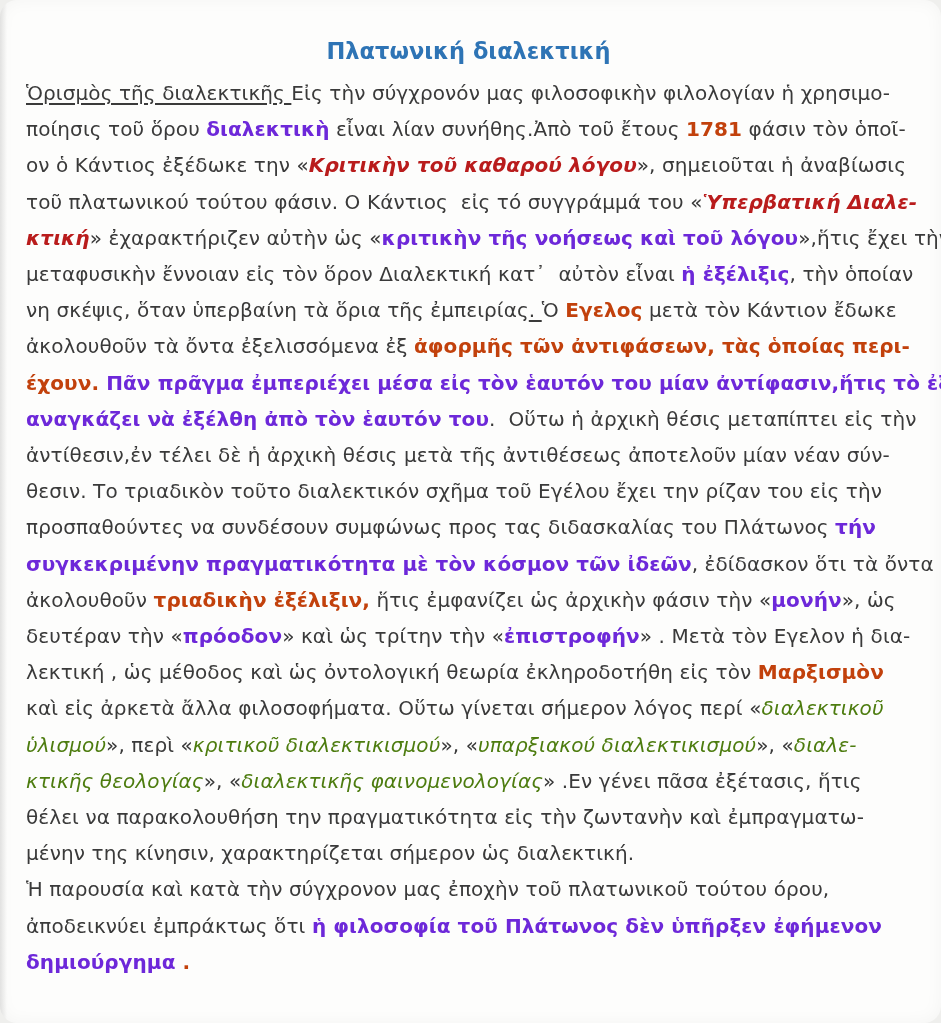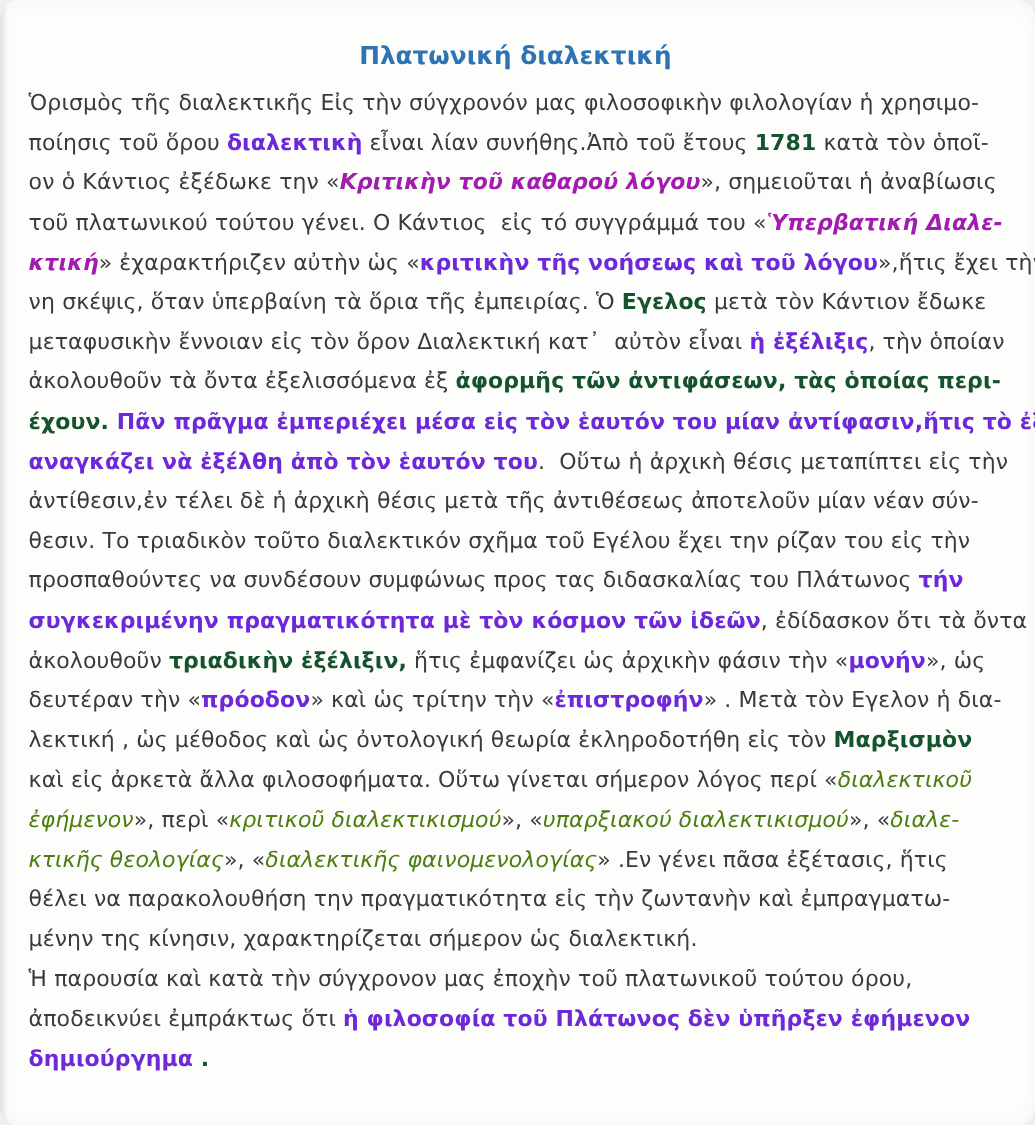--- a/index.html
+++ b/index.html
@@ -39,51 +39,51 @@
   }
   .doc-body { }
   .line {
     font-size: 20px;
     line-height: 36.2px;
     color: #3a3a3a;
     white-space: pre;
     letter-spacing: 0.1px;
   }
   .seg-n  { }
-  .seg-b  { font-weight: 700; color: #14532d; }
+  .seg-b  { font-weight: 700; color: #c2410c; }
   .seg-bb { font-weight: 700; color: #6d28d9; }
-  .seg-bi { font-weight: 700; font-style: italic; color: #a21caf; }
+  .seg-bi { font-weight: 700; font-style: italic; color: #b91c1c; }
   .seg-i  { font-style: italic; color: #4d7c0f; }
-  .seg-u  { text-underline-offset: 3px; }
+  .seg-u  { text-decoration: underline; text-underline-offset: 3px; }
 </style>
 </head>
 <body>
 
 <div class="page">
   <h1 class="doc-title">Πλατωνική διαλεκτική</h1>
   <div class="doc-body">
       <div class="line"><span class="seg-u">Ὁρισμὸς τῆς διαλεκτικῆς </span><span class="seg-n">Εἰς τὴν σύγχρονόν μας φιλοσοφικὴν φιλολογίαν ἡ χρησιμο-</span></div>
-      <div class="line"><span class="seg-n">ποίησις τοῦ ὅρου </span><span class="seg-bb">διαλεκτικὴ</span><span class="seg-n"> εἶναι λίαν συνήθης.Ἀπὸ τοῦ ἔτους </span><span class="seg-b">1781</span><span class="seg-n"> κατὰ τὸν ὁποῖ-</span></div>
+      <div class="line"><span class="seg-n">ποίησις τοῦ ὅρου </span><span class="seg-bb">διαλεκτικὴ</span><span class="seg-n"> εἶναι λίαν συνήθης.Ἀπὸ τοῦ ἔτους </span><span class="seg-b">1781</span><span class="seg-n"> φάσιν τὸν ὁποῖ-</span></div>
       <div class="line"><span class="seg-n">ον ὁ Κάντιος ἐξέδωκε την «</span><span class="seg-bi">Κριτικὴν τοῦ καθαρού λόγου</span><span class="seg-n">», σημειοῦται ἡ ἀναβίωσις</span></div>
-      <div class="line"><span class="seg-n">τοῦ πλατωνικού τούτου γένει. Ο Κάντιος  εἰς τό συγγράμμά του «</span><span class="seg-bi">Ὑπερβατική Διαλε-</span></div>
+      <div class="line"><span class="seg-n">τοῦ πλατωνικού τούτου φάσιν. Ο Κάντιος  εἰς τό συγγράμμά του «</span><span class="seg-bi">Ὑπερβατική Διαλε-</span></div>
       <div class="line"><span class="seg-bi">κτική</span><span class="seg-n">» ἐχαρακτήριζεν αὐτὴν ὡς «</span><span class="seg-bb">κριτικὴν τῆς νοήσεως καὶ τοῦ λόγου</span><span class="seg-n">»,ἥτις ἔχει τὴν</span></div>
+      <div class="line"><span class="seg-n">μεταφυσικὴν ἔννοιαν εἰς τὸν ὅρον Διαλεκτική κατ᾽  αὐτὸν εἶναι </span><span class="seg-bb">ἡ ἐξέλιξις</span><span class="seg-n">, τὴν ὁποίαν</span></div>
       <div class="line"><span class="seg-n">νη σκέψις, ὅταν ὑπερβαίνη τὰ ὅρια τῆς ἐμπειρίας</span><span class="seg-u">. </span><span class="seg-n">Ὁ </span><span class="seg-b">Εγελος</span><span class="seg-n"> μετὰ τὸν Κάντιον ἔδωκε</span></div>
-      <div class="line"><span class="seg-n">μεταφυσικὴν ἔννοιαν εἰς τὸν ὅρον Διαλεκτική κατ᾽  αὐτὸν εἶναι </span><span class="seg-bb">ἡ ἐξέλιξις</span><span class="seg-n">, τὴν ὁποίαν</span></div>
       <div class="line"><span class="seg-n">ἀκολουθοῦν τὰ ὄντα ἐξελισσόμενα ἐξ </span><span class="seg-b">ἀφορμῆς τῶν ἀντιφάσεων, τὰς ὁποίας περι-</span></div>
       <div class="line"><span class="seg-b">έχουν. </span><span class="seg-bb">Πᾶν πρᾶγμα ἐμπεριέχει μέσα εἰς τὸν ἑαυτόν του μίαν ἀντίφασιν,ἥτις τὸ ἐξ-</span></div>
       <div class="line"><span class="seg-bb">αναγκάζει νὰ ἐξέλθη ἀπὸ τὸν ἑαυτόν του</span><span class="seg-n">.  Οὕτω ἡ ἀρχικὴ θέσις μεταπίπτει εἰς τὴν</span></div>
       <div class="line"><span class="seg-n">ἀντίθεσιν,ἐν τέλει δὲ ἡ ἀρχικὴ θέσις μετὰ τῆς ἀντιθέσεως ἀποτελοῦν μίαν νέαν σύν-</span></div>
       <div class="line"><span class="seg-n">θεσιν. Το τριαδικὸν τοῦτο διαλεκτικόν σχῆμα τοῦ Εγέλου ἔχει την ρίζαν του εἰς τὴν</span></div>
       <div class="line"><span class="seg-n">προσπαθούντες να συνδέσουν συμφώνως προς τας διδασκαλίας του Πλάτωνος </span><span class="seg-bb">τήν</span></div>
       <div class="line"><span class="seg-bb">συγκεκριμένην πραγματικότητα μὲ τὸν κόσμον τῶν ἰδεῶν</span><span class="seg-n">, ἐδίδασκον ὅτι τὰ ὄντα</span></div>
       <div class="line"><span class="seg-n">ἀκολουθοῦν </span><span class="seg-b">τριαδικὴν ἐξέλιξιν,</span><span class="seg-n"> ἥτις ἐμφανίζει ὡς ἀρχικὴν φάσιν τὴν «</span><span class="seg-bb">μονήν</span><span class="seg-n">», ὡς</span></div>
       <div class="line"><span class="seg-n">δευτέραν τὴν «</span><span class="seg-bb">πρόοδον</span><span class="seg-n">» καὶ ὡς τρίτην τὴν «</span><span class="seg-bb">ἐπιστροφήν</span><span class="seg-n">» . Μετὰ τὸν Εγελον ἡ δια-</span></div>
       <div class="line"><span class="seg-n">λεκτική , ὡς μέθοδος καὶ ὡς ὀντολογική θεωρία ἐκληροδοτήθη εἰς τὸν </span><span class="seg-b">Μαρξισμὸν</span></div>
       <div class="line"><span class="seg-n">καὶ εἰς ἀρκετὰ ἄλλα φιλοσοφήματα. Οὕτω γίνεται σήμερον λόγος περί «</span><span class="seg-i">διαλεκτικοῦ</span></div>
-      <div class="line"><span class="seg-i">ἐφήμενον</span><span class="seg-n">», περὶ «</span><span class="seg-i">κριτικοῦ διαλεκτικισμού</span><span class="seg-n">», «</span><span class="seg-i">υπαρξιακού διαλεκτικισμού</span><span class="seg-n">», «</span><span class="seg-i">διαλε-</span></div>
+      <div class="line"><span class="seg-i">ὑλισμού</span><span class="seg-n">», περὶ «</span><span class="seg-i">κριτικοῦ διαλεκτικισμού</span><span class="seg-n">», «</span><span class="seg-i">υπαρξιακού διαλεκτικισμού</span><span class="seg-n">», «</span><span class="seg-i">διαλε-</span></div>
       <div class="line"><span class="seg-i">κτικῆς θεολογίας</span><span class="seg-n">», «</span><span class="seg-i">διαλεκτικῆς φαινομενολογίας</span><span class="seg-n">» .Εν γένει πᾶσα ἐξέτασις, ἥτις</span></div>
       <div class="line"><span class="seg-n">θέλει να παρακολουθήση την πραγματικότητα εἰς τὴν ζωντανὴν καὶ ἐμπραγματω-</span></div>
       <div class="line"><span class="seg-n">μένην της κίνησιν, χαρακτηρίζεται σήμερον ὡς διαλεκτική.</span></div>
       <div class="line"><span class="seg-n">Ἡ παρουσία καὶ κατὰ τὴν σύγχρονον μας ἐποχὴν τοῦ πλατωνικοῦ τούτου όρου,</span></div>
       <div class="line"><span class="seg-n">ἀποδεικνύει ἐμπράκτως ὅτι </span><span class="seg-bb">ἡ φιλοσοφία τοῦ Πλάτωνος δὲν ὑπῆρξεν ἐφήμενον</span></div>
       <div class="line"><span class="seg-bb">δημιούργημα </span><span class="seg-b">.</span></div>
     </div>
 </div>
 
 </body></html>

